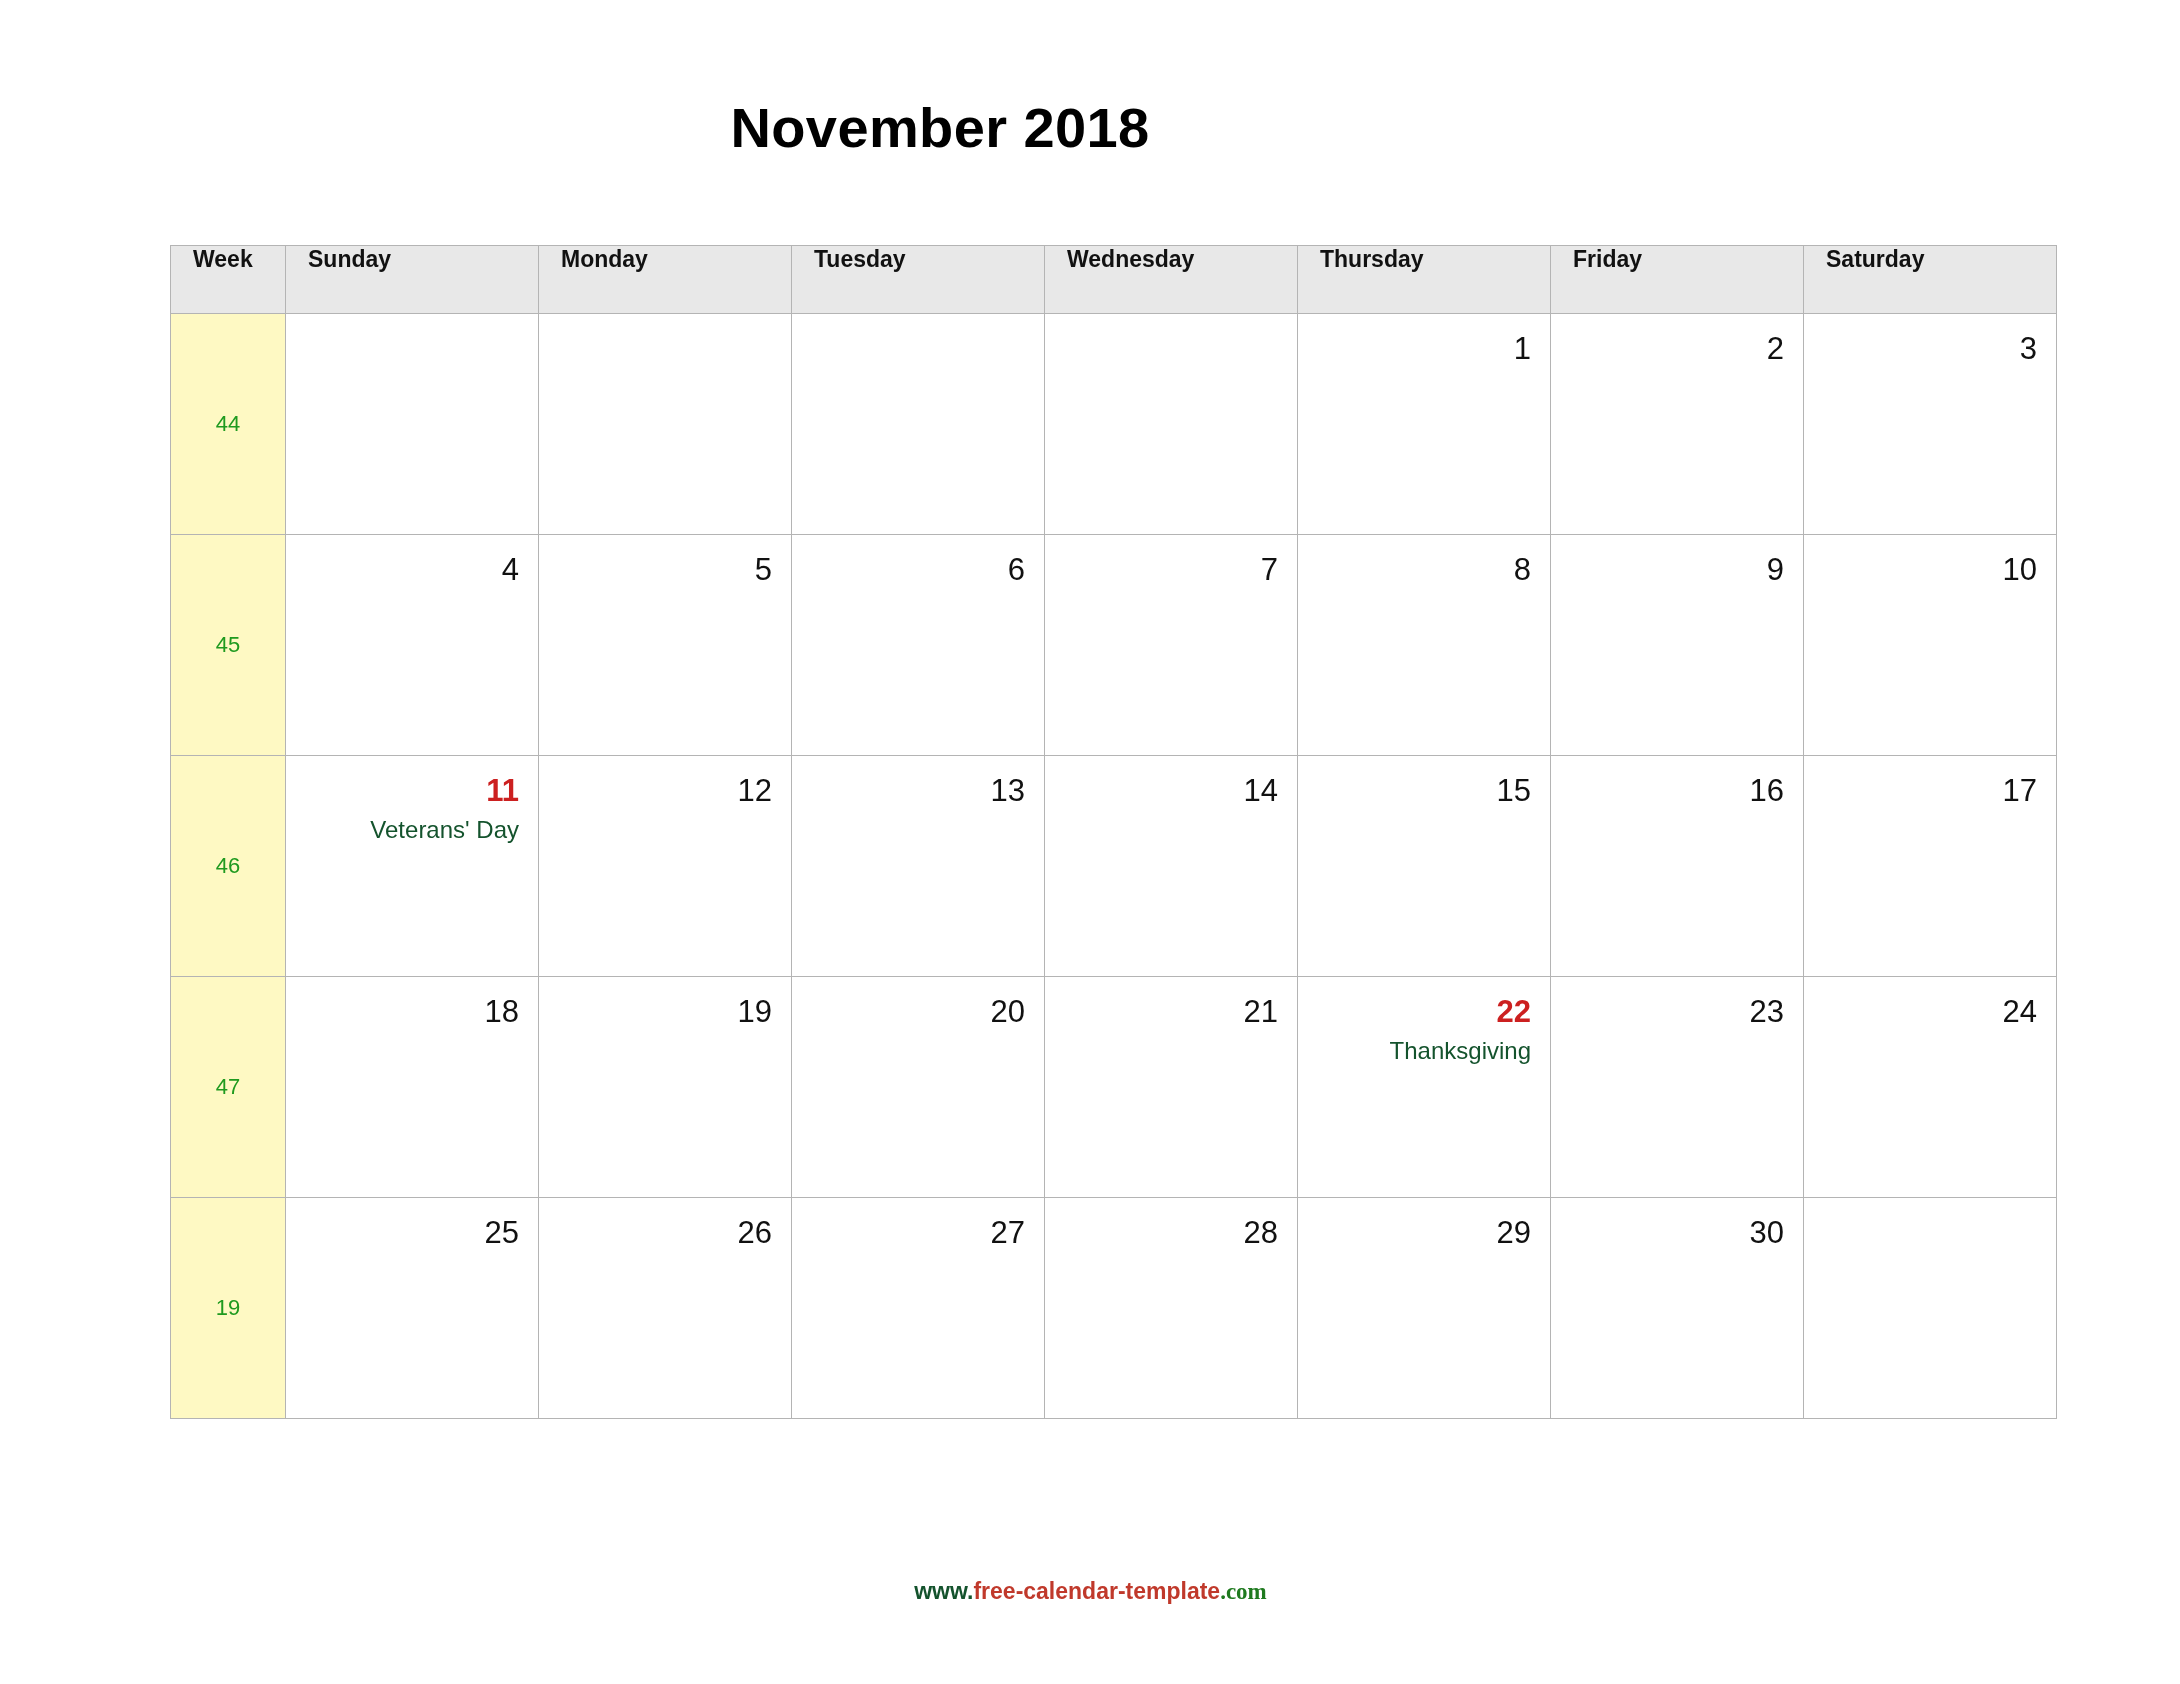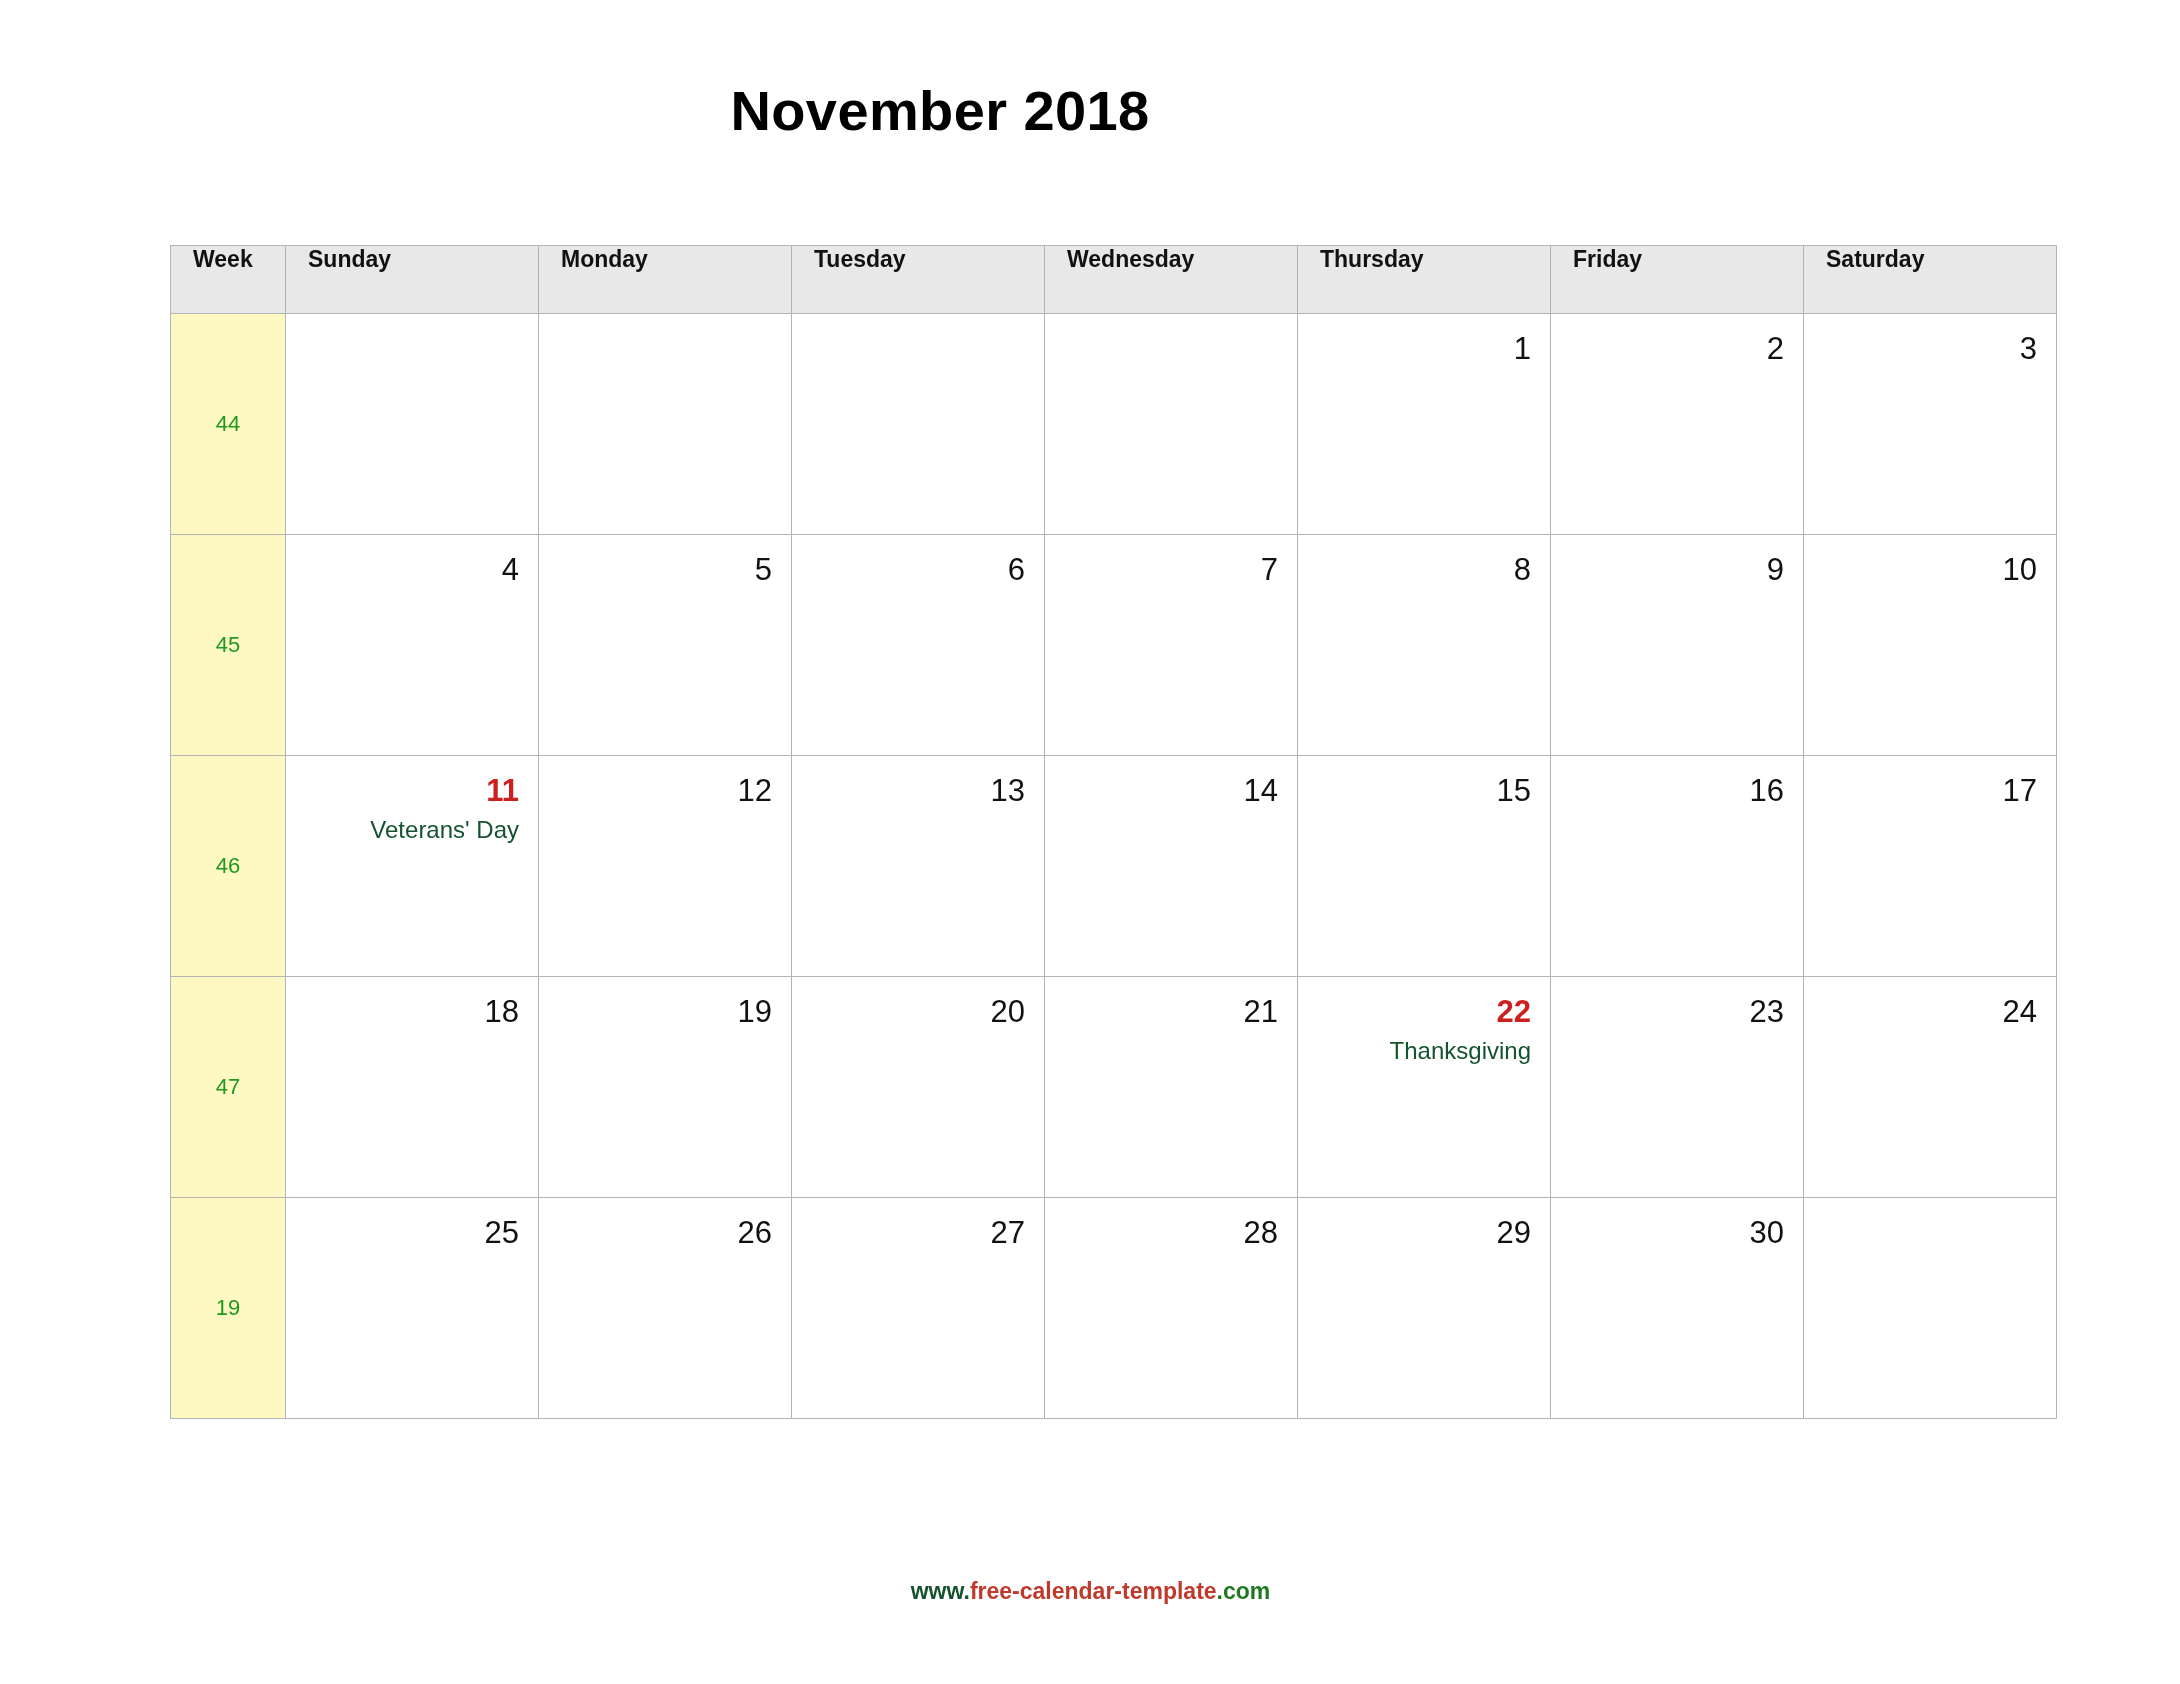--- a/index.html
+++ b/index.html
@@ -15,21 +15,21 @@
     overflow: hidden;
   }
   .page {
     position: relative;
     width: 2181px;
     height: 1685px;
     box-sizing: border-box;
   }
   .title {
     position: absolute;
-    top: 78px;
+    top: 95px;
     left: 0;
     width: 1880px;
     text-align: center;
     font-size: 56px;
     font-weight: bold;
     letter-spacing: 0.4px;
     color: #000;
   }
   .calendar {
     position: absolute;
@@ -94,21 +94,21 @@
     position: absolute;
     top: 1578px;
     left: 0;
     width: 2181px;
     text-align: center;
     font-size: 23px;
     font-weight: bold;
   }
   .footer .w { color: #14532d; }
   .footer .fct { color: #c0392b; }
-  .footer .com { color: #1f7a1f; }
+  .footer .com { color: #1f7a1f; font-family: Liberation Serif, serif; }
 </style>
 </head>
 <body>
 
 <div class="page">
 
   <div class="title">November 2018</div>
 
   <table class="calendar">
     <colgroup>

